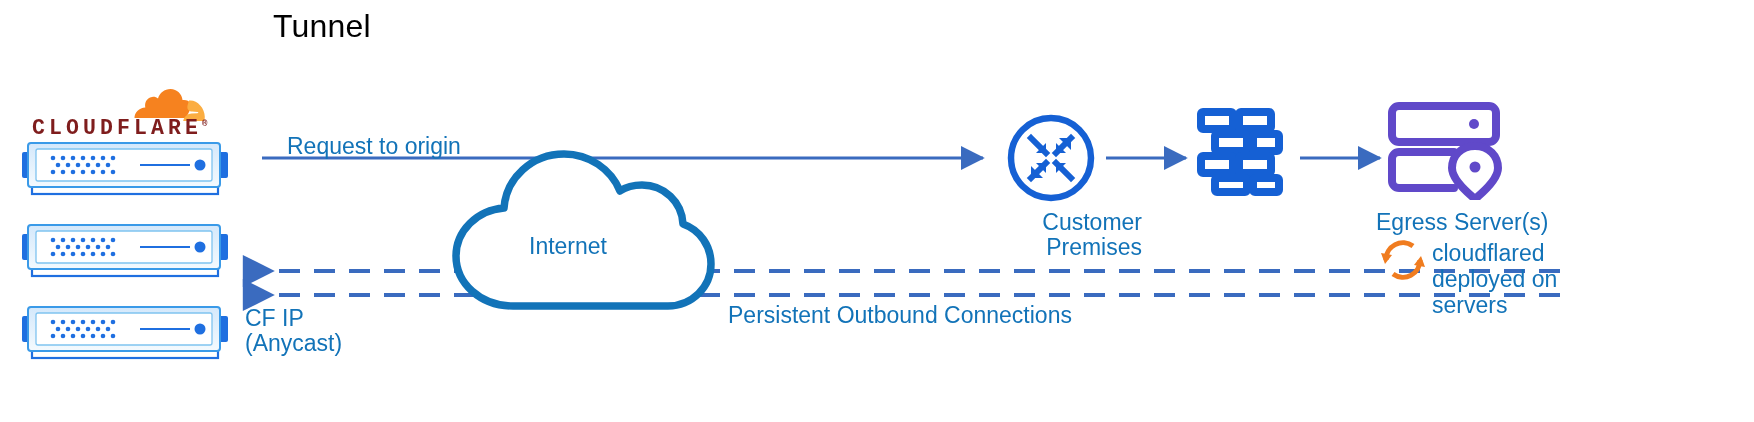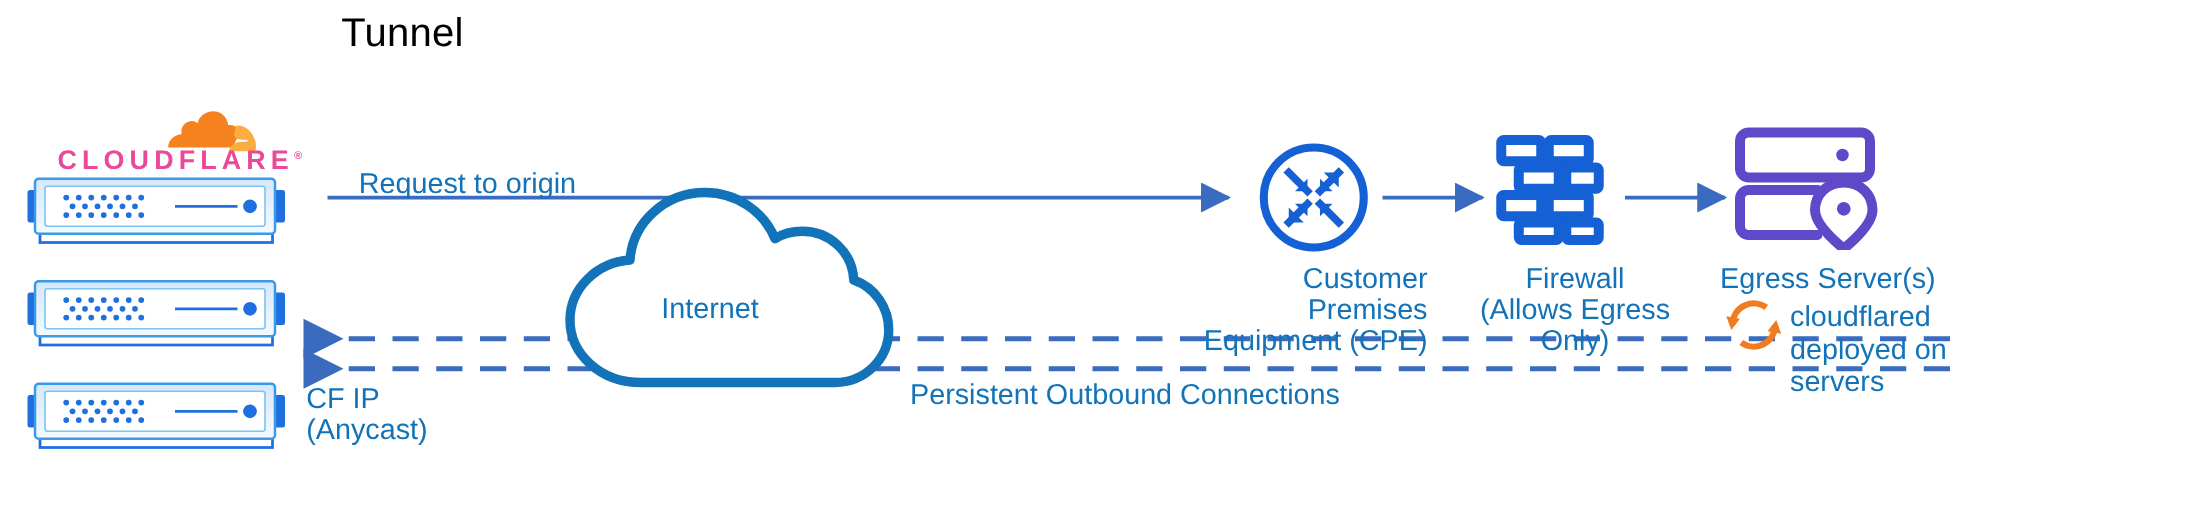--- a/index.html
+++ b/index.html
@@ -31,27 +31,28 @@
 
   
   #cloudflare-logo {
     left: 28px;
     top: 76px;
     width: 200px;
     height: 66px;
   }
   #cloudflare-wordmark {
     position: absolute;
-    left: 18px;
+    left: 4px;
     top: 40px;
     font-size: 21.5px;
     font-weight: bold;
     letter-spacing: 4.1px;
-    color: #ec4899;
+    color: #7f1d1d;
     white-space: nowrap;
+    font-family: Liberation Mono, monospace;
   }
   #cloudflare-registered {
     font-size: 9px;
     vertical-align: super;
     letter-spacing: 0;
   }
 
   
   .server-unit { width: 212px; height: 62px; }
 
@@ -285,27 +286,22 @@
       <path d="M46 31 L35 29 L42 20 Z"></path>
     </g>
   </svg>
 
   <div class="abs diagram-label" id="label-request-to-origin">Request to origin</div>
 
   <div class="abs diagram-label" id="label-internet">Internet</div>
 
   <div class="abs diagram-label" id="label-cpe">
     <div>Customer Premises</div>
-    <div>Equipment (CPE)</div>
-  </div>
-
-  <div class="abs diagram-label" id="label-firewall">
-    <div>Firewall</div>
-    <div>(Allows Egress Only)</div>
-  </div>
+  </div>
+
 
   <div class="abs diagram-label" id="label-origin-server">Egress Server(s)</div>
 
   <div class="abs diagram-label" id="label-cloudflared">cloudflared deployed on servers</div>
 
   <div class="abs diagram-label" id="label-persistent">Persistent Outbound Connections</div>
 
   <div class="abs diagram-label" id="label-cf-ip">
     <div>CF IP</div>
     <div>(Anycast)</div>

